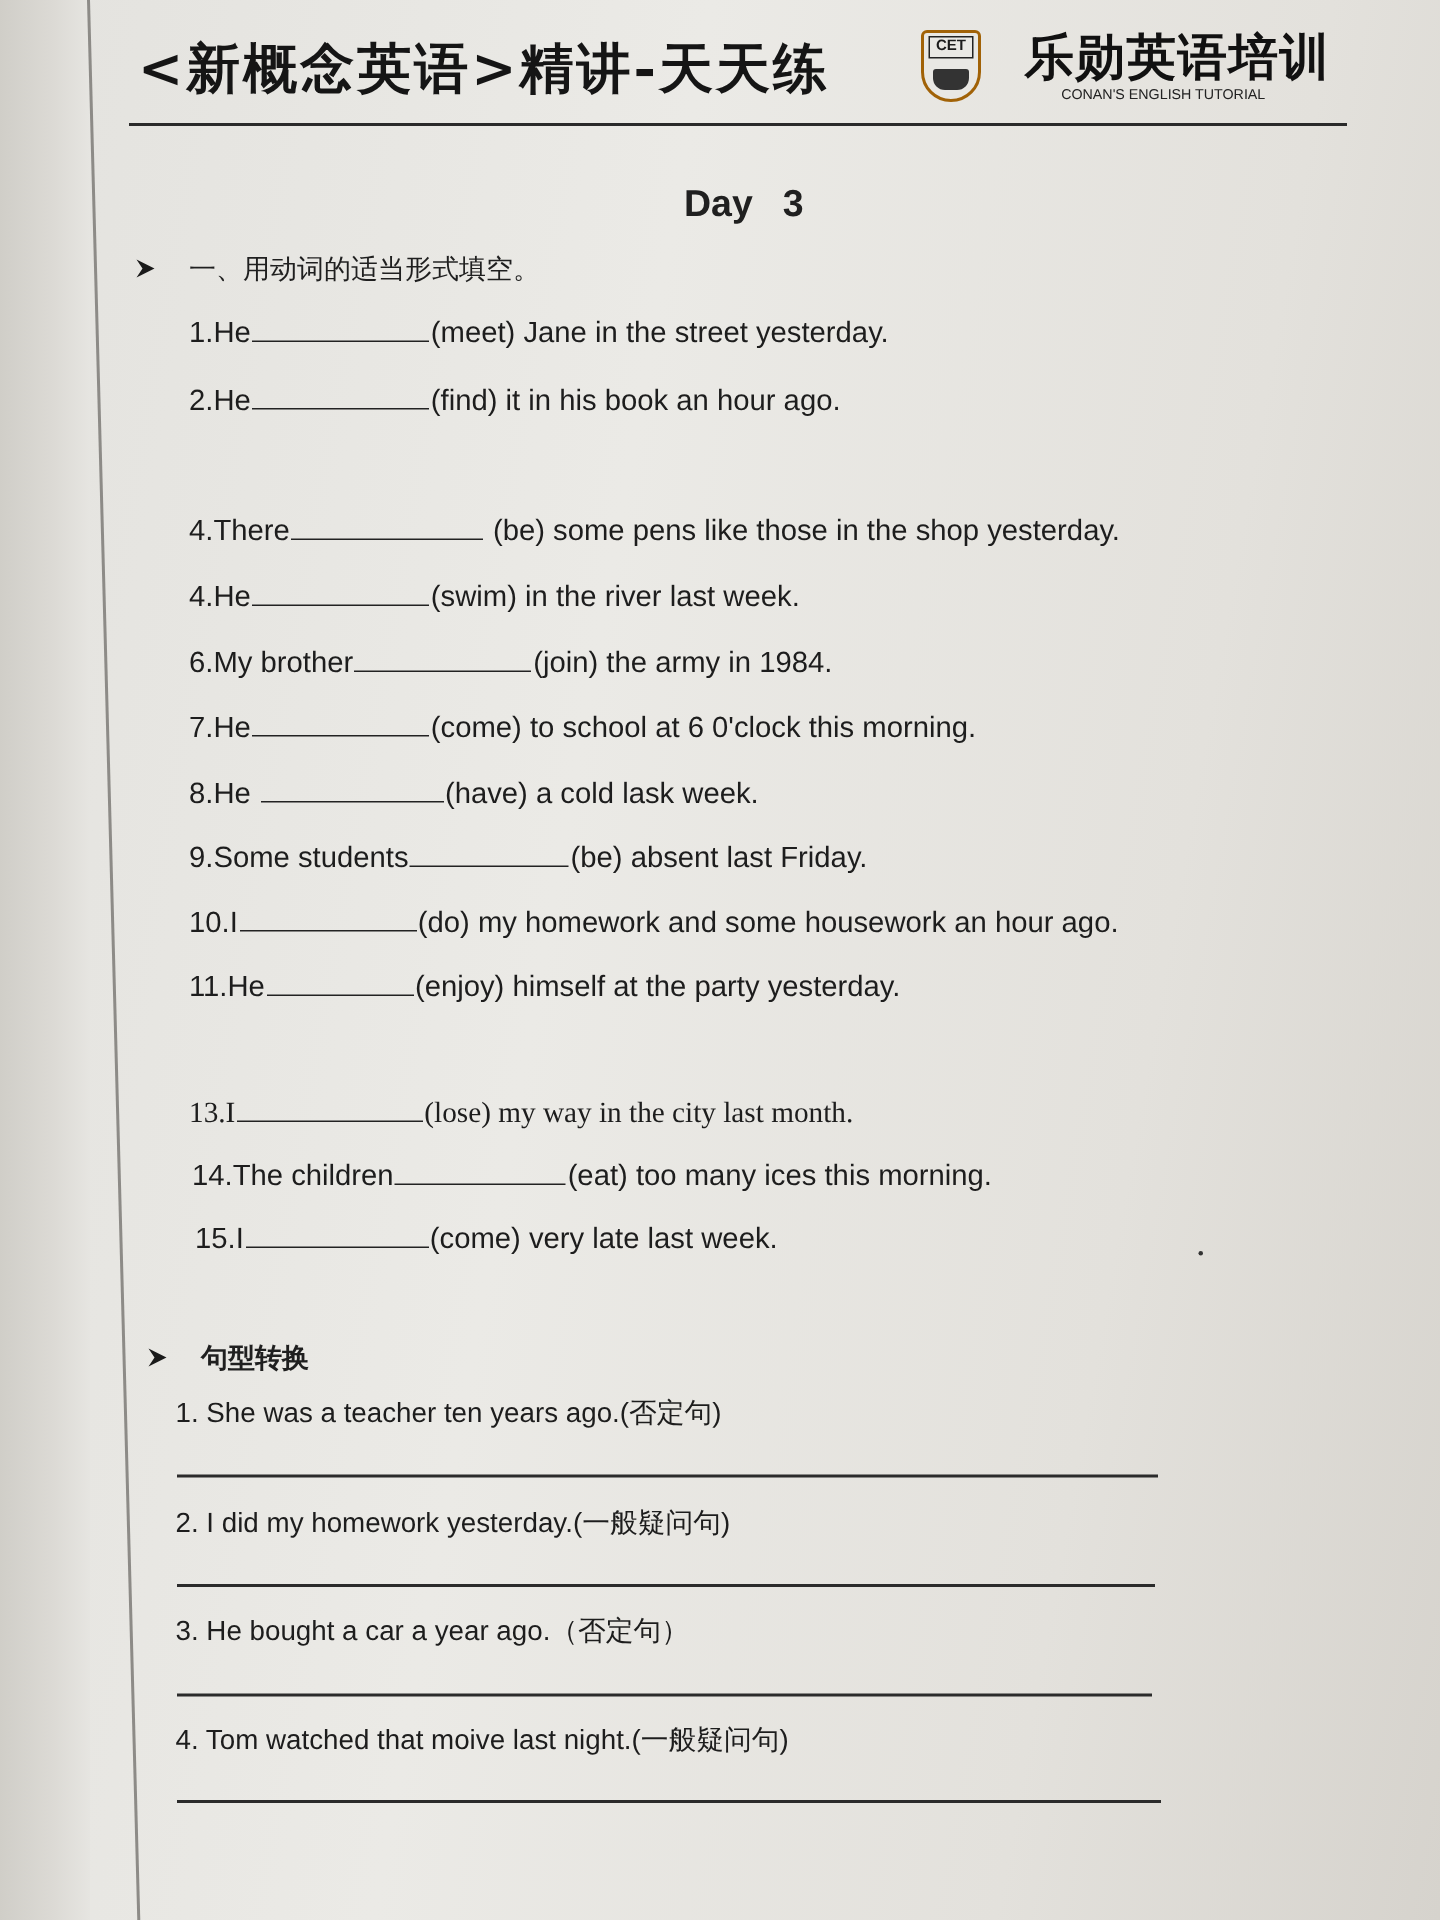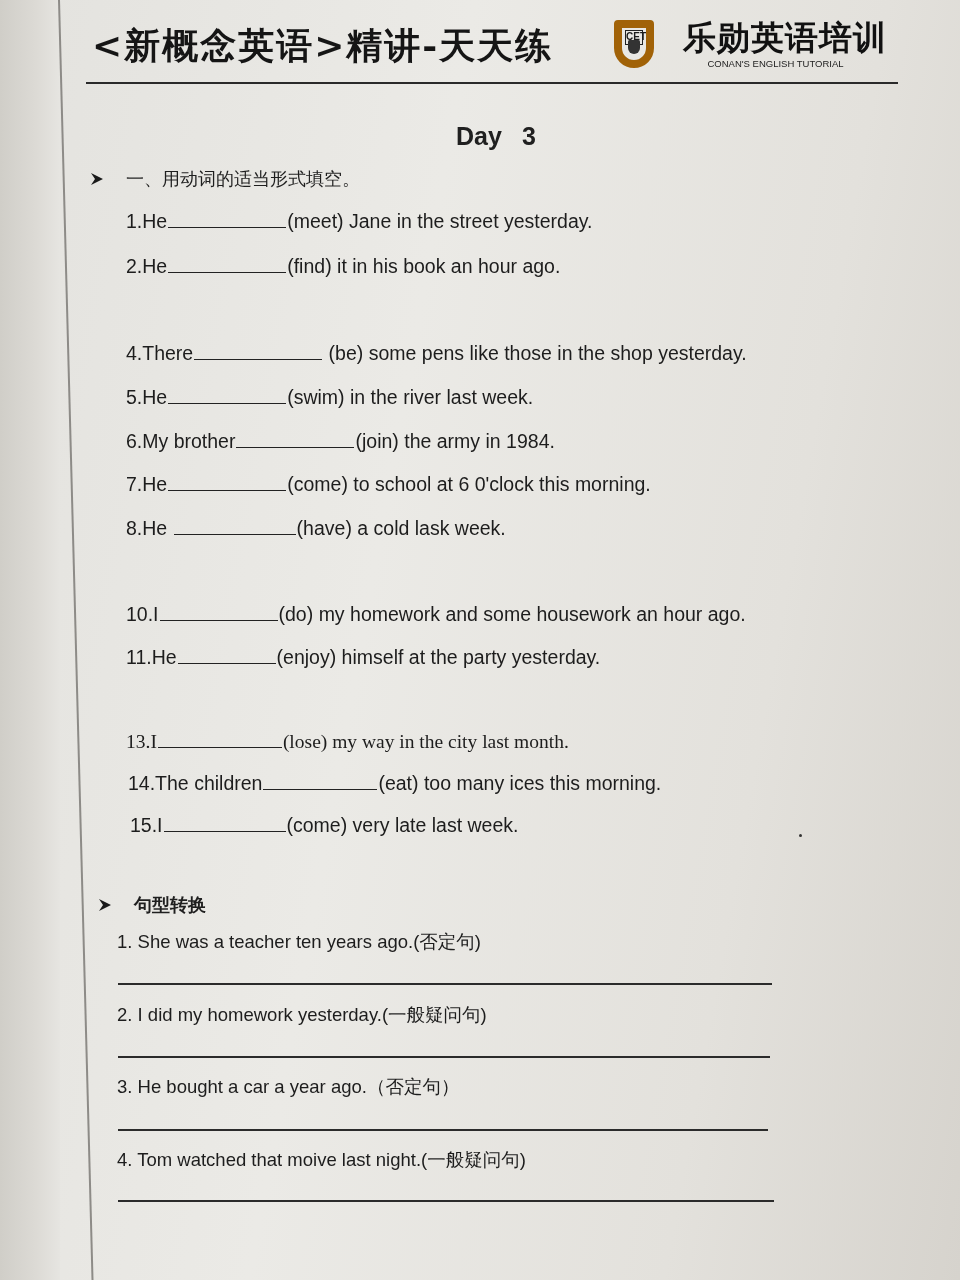--- a/index.html
+++ b/index.html
@@ -20,21 +20,21 @@
     }
     .sheet { position: absolute; left: 0; top: 0; width: 960px; height: 1280px; }
 
     .header-title {
       position: absolute; left: 92px; top: 22px;
       font-family: "DejaVu Serif", serif; font-size: 36px; font-weight: bold;
       letter-spacing: 2px; color: #151515;
     }
     .logo { position: absolute; left: 614px; top: 20px; display: flex; align-items: flex-start; }
     .logo-shield {
-      width: 40px; height: 48px; border: 8px solid #a16207; border-radius: 4px 4px 20px 20px;
+      width: 40px; height: 48px; border: 2px solid #a16207; border-radius: 4px 4px 20px 20px;
       box-sizing: border-box; position: relative; background: #e9e8e4;
     }
     .logo-shield .cet {
       position: absolute; top: 2px; left: 3px; right: 3px; height: 13px;
       border: 1px solid #222; font-size: 10px; line-height: 12px; text-align: center; font-weight: bold;
     }
     .logo-shield .lower {
       position: absolute; bottom: 6px; left: 6px; right: 6px; height: 14px; background: #333;
       border-radius: 2px 2px 8px 8px;
     }
@@ -107,30 +107,33 @@
   <div class="fill-item" style="left:126px; top:207px;">
     <span>1.He</span><span class="blank" style="width:118px"></span><span>(meet) Jane in the street yesterday.</span>
   </div>
   <div class="fill-item" style="left:126px; top:252px;">
     <span>2.He</span><span class="blank" style="width:118px"></span><span>(find) it in his book an hour ago.</span>
   </div>
   <div class="fill-item" style="left:126px; top:339px;">
     <span>4.There</span><span class="blank" style="width:128px"></span><span> (be) some pens like those in the shop yesterday.</span>
   </div>
   <div class="fill-item" style="left:126px; top:383px;">
-    <span>5.He</span><span class="blank" style="width:118px"></span><span>(swim) in the river last week.</span>
+    <span>4.He</span><span class="blank" style="width:118px"></span><span>(swim) in the river last week.</span>
   </div>
   <div class="fill-item" style="left:126px; top:427px;">
     <span>6.My brother</span><span class="blank" style="width:118px"></span><span>(join) the army in 1984.</span>
   </div>
   <div class="fill-item" style="left:126px; top:470px;">
     <span>7.He</span><span class="blank" style="width:118px"></span><span>(come) to school at 6 0'clock this morning.</span>
   </div>
   <div class="fill-item" style="left:126px; top:514px;">
     <span>8.He </span><span class="blank" style="width:122px"></span><span>(have) a cold lask week.</span>
+  </div>
+  <div class="fill-item" style="left:126px; top:557px;">
+    <span>9.Some students</span><span class="blank" style="width:106px"></span><span>(be) absent last Friday.</span>
   </div>
   <div class="fill-item" style="left:126px; top:600px;">
     <span>10.I</span><span class="blank" style="width:118px"></span><span>(do) my homework and some housework an hour ago.</span>
   </div>
   <div class="fill-item" style="left:126px; top:643px;">
     <span>11.He</span><span class="blank" style="width:98px"></span><span>(enjoy) himself at the party yesterday.</span>
   </div>
   <div class="fill-item" style="left:126px; top:727px;font-family:Liberation Serif, serif;">
     <span>13.I</span><span class="blank" style="width:124px"></span><span>(lose) my way in the city last month.</span>
   </div>

